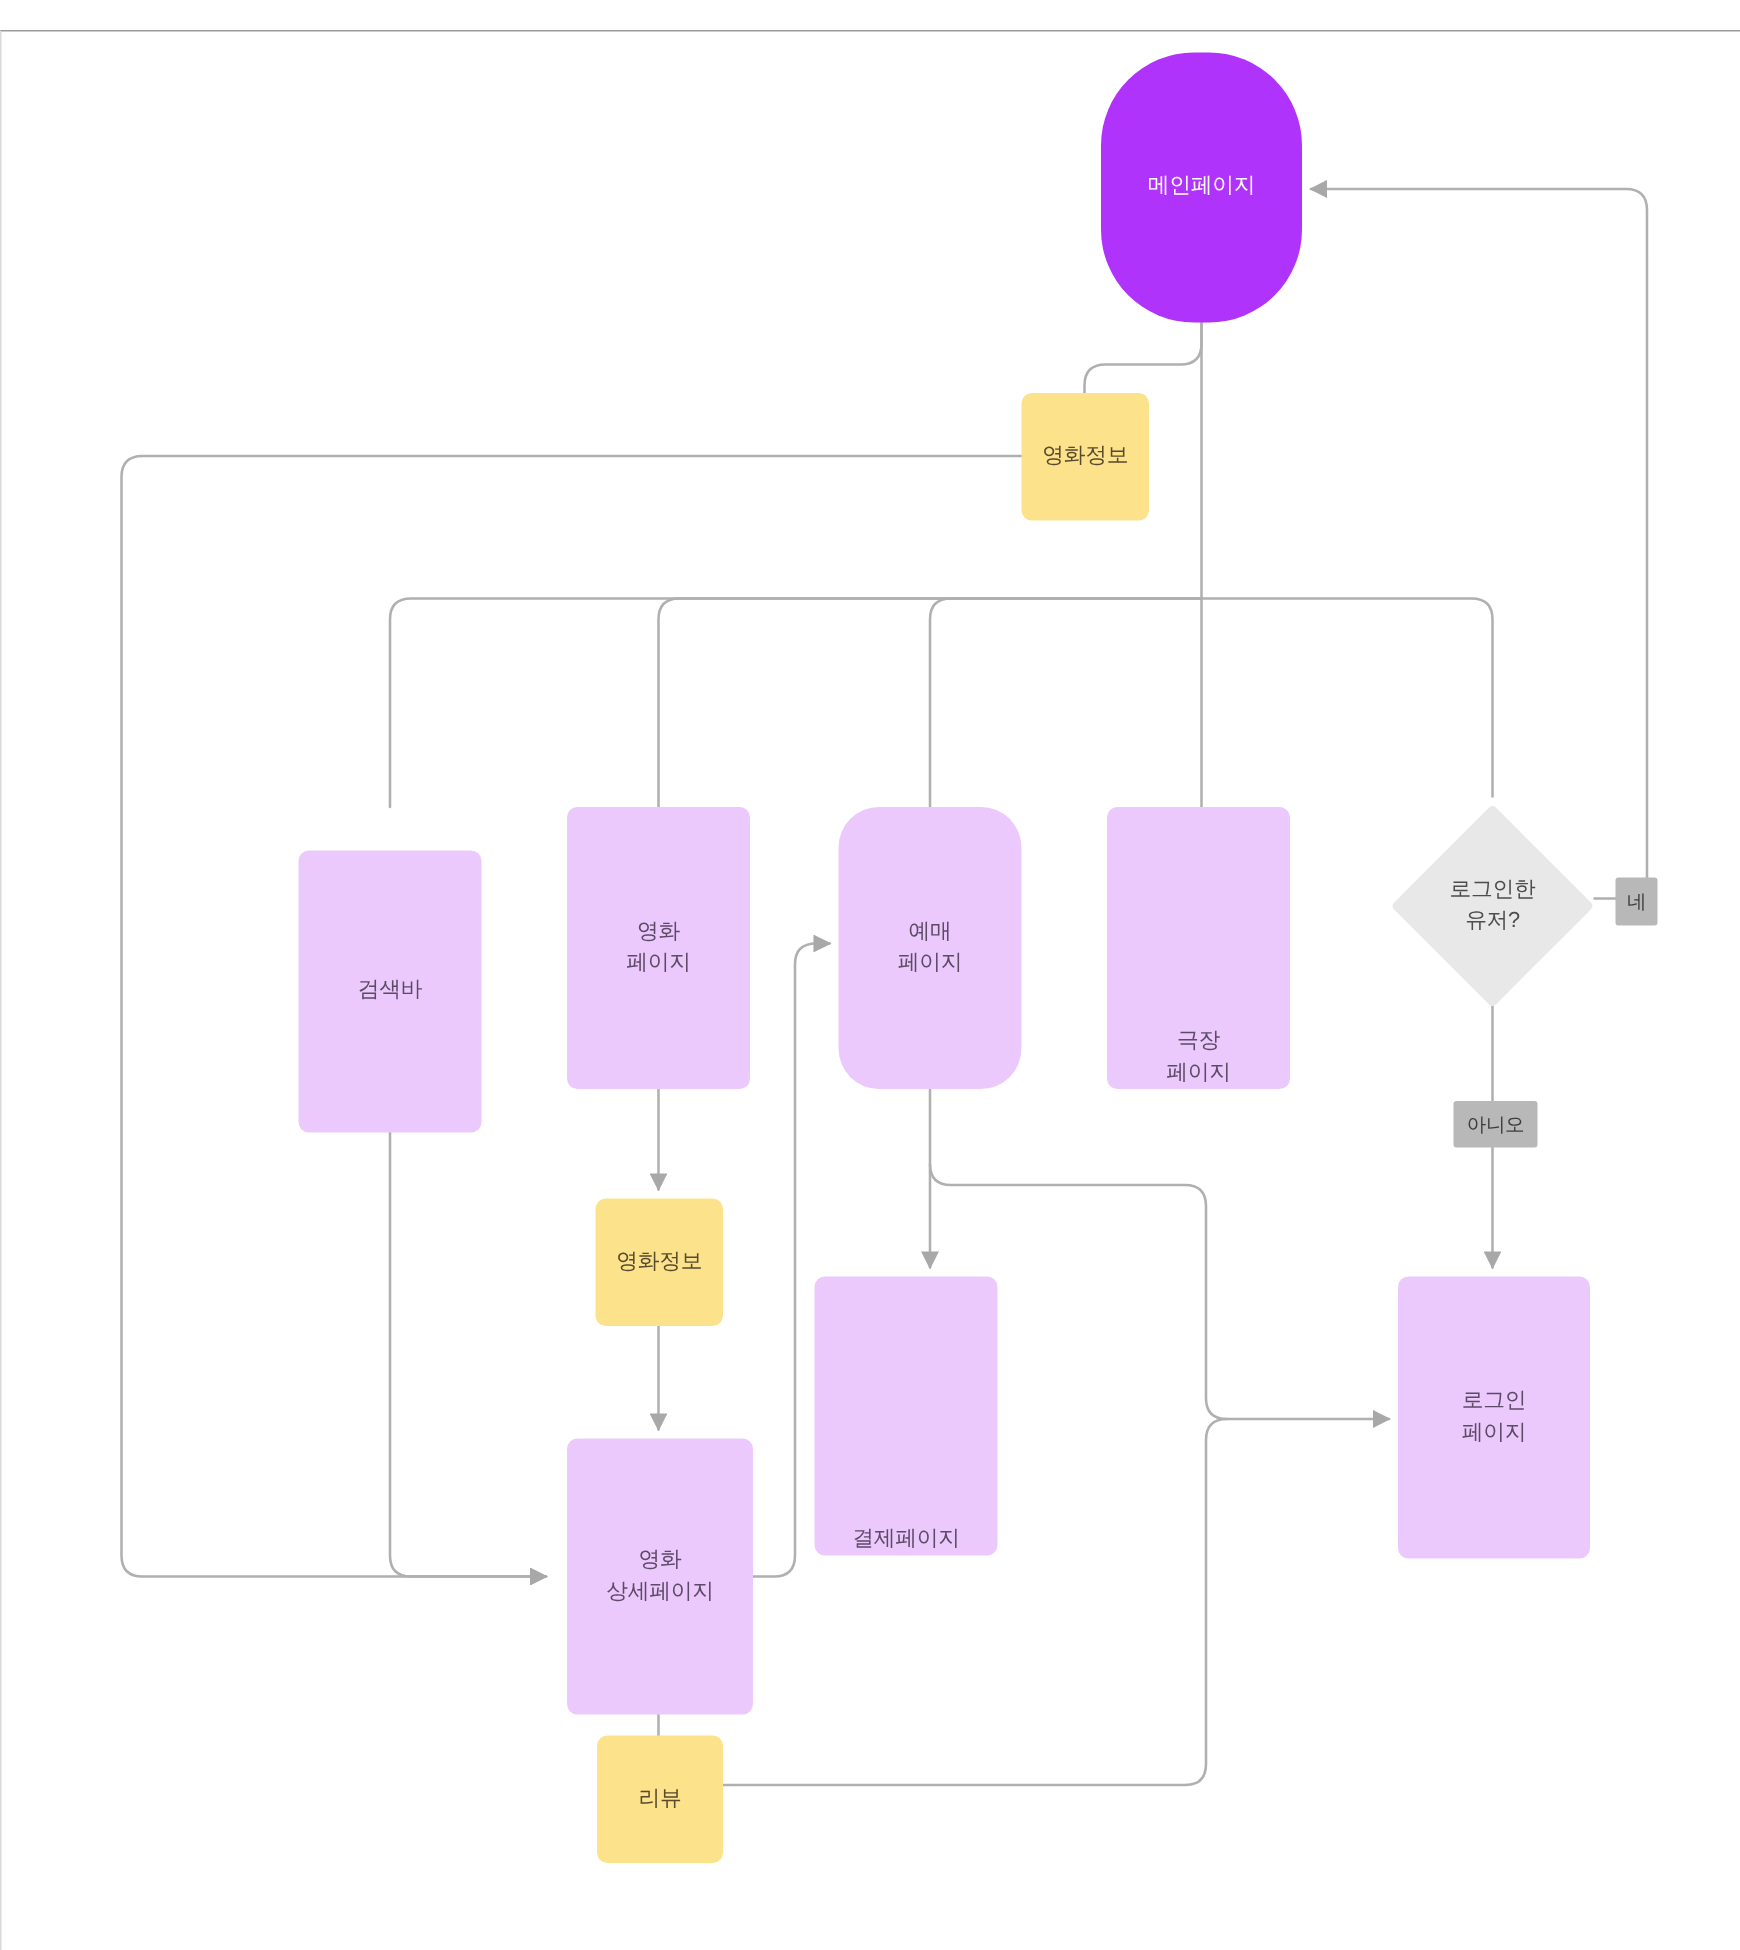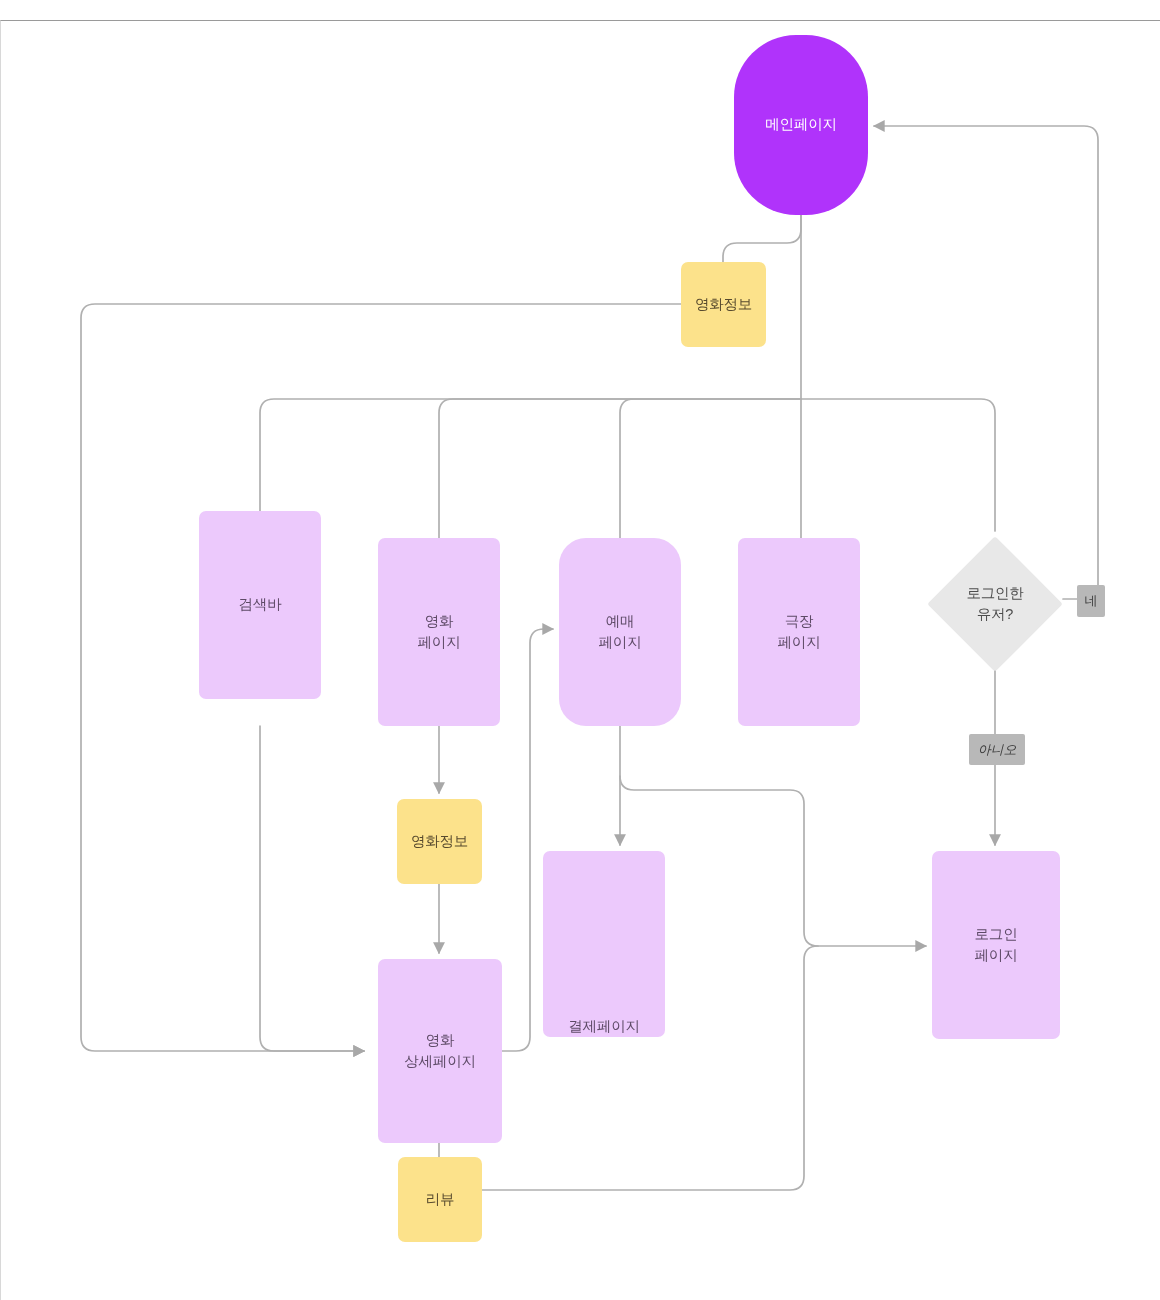--- a/index.html
+++ b/index.html
@@ -149,35 +149,35 @@
   </svg>
 
   <div class="node node-start" style="left:733px; top:14px; width:134px; height:180px;">
     <span>메인페이지</span>
   </div>
 
   <div class="node node-data" style="left:680px; top:241px; width:85px; height:85px;">
     <span>영화정보</span>
   </div>
 
-  <div class="node node-page" style="left:198px; top:490px; width:122px; height:188px;">
+  <div class="node node-page" style="left:198px; top:546px; width:122px; height:188px;">
     <span>검색바</span>
   </div>
 
   <div class="node node-page" style="left:377px; top:517px; width:122px; height:188px;">
     <span>영화
 페이지</span>
   </div>
 
   <div class="node node-page" style="left:558px; top:517px; width:122px; height:188px;border-radius:27px;">
     <span>예매
 페이지</span>
   </div>
 
-  <div class="node node-page" style="left:737px; top:517px; width:122px; height:188px;">
+  <div class="node node-page" style="left:737px; top:517px; width:122px; height:188px;align-items:flex-end;">
     <span>극장
 페이지</span>
   </div>
 
   <div class="node node-decision" style="left:926px; top:515px;">
     <span class="diamond-shape"></span>
     <span class="diamond-label">로그인한
 유저?</span>
   </div>
 
@@ -200,17 +200,17 @@
   </div>
 
   <div class="node node-data" style="left:397px; top:1136px; width:84px; height:85px;">
     <span>리뷰</span>
   </div>
 
   <div class="edge-label" style="left:1076px; top:564px; width:28px; height:32px;">
     <span>네</span>
   </div>
 
-  <div class="edge-label" style="left:968px; top:713px; width:56px; height:31px;font-style:italic;">
+  <div class="edge-label" style="left:968px; top:713px; width:56px; height:31px;">
     <span>아니오</span>
   </div>
 
 </div>
 
 </body></html>

